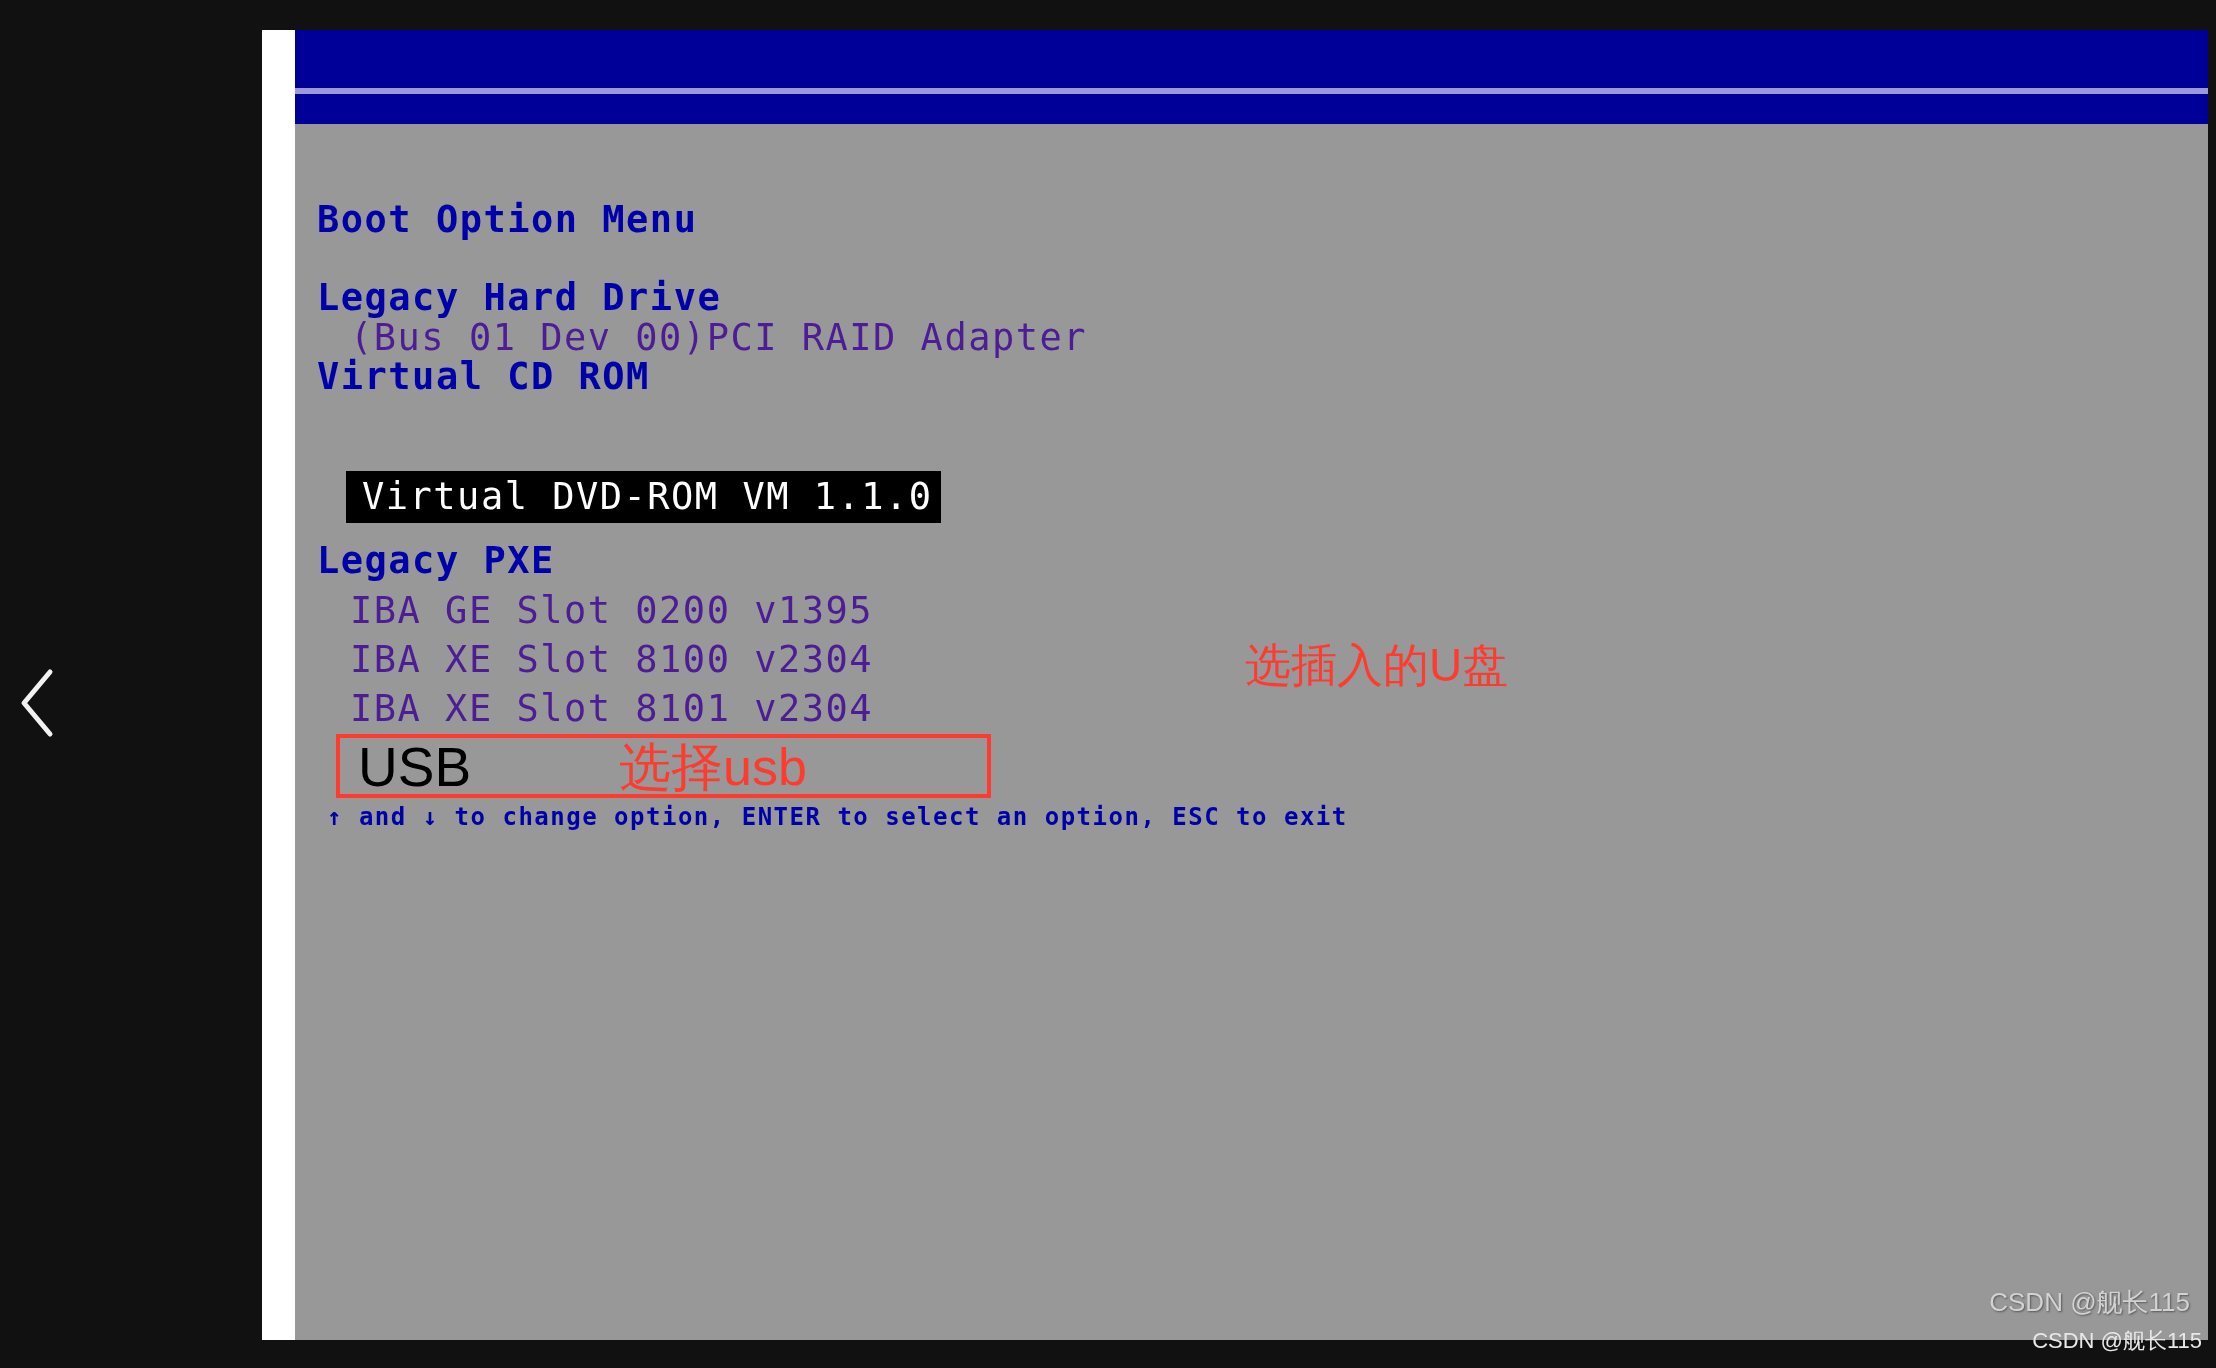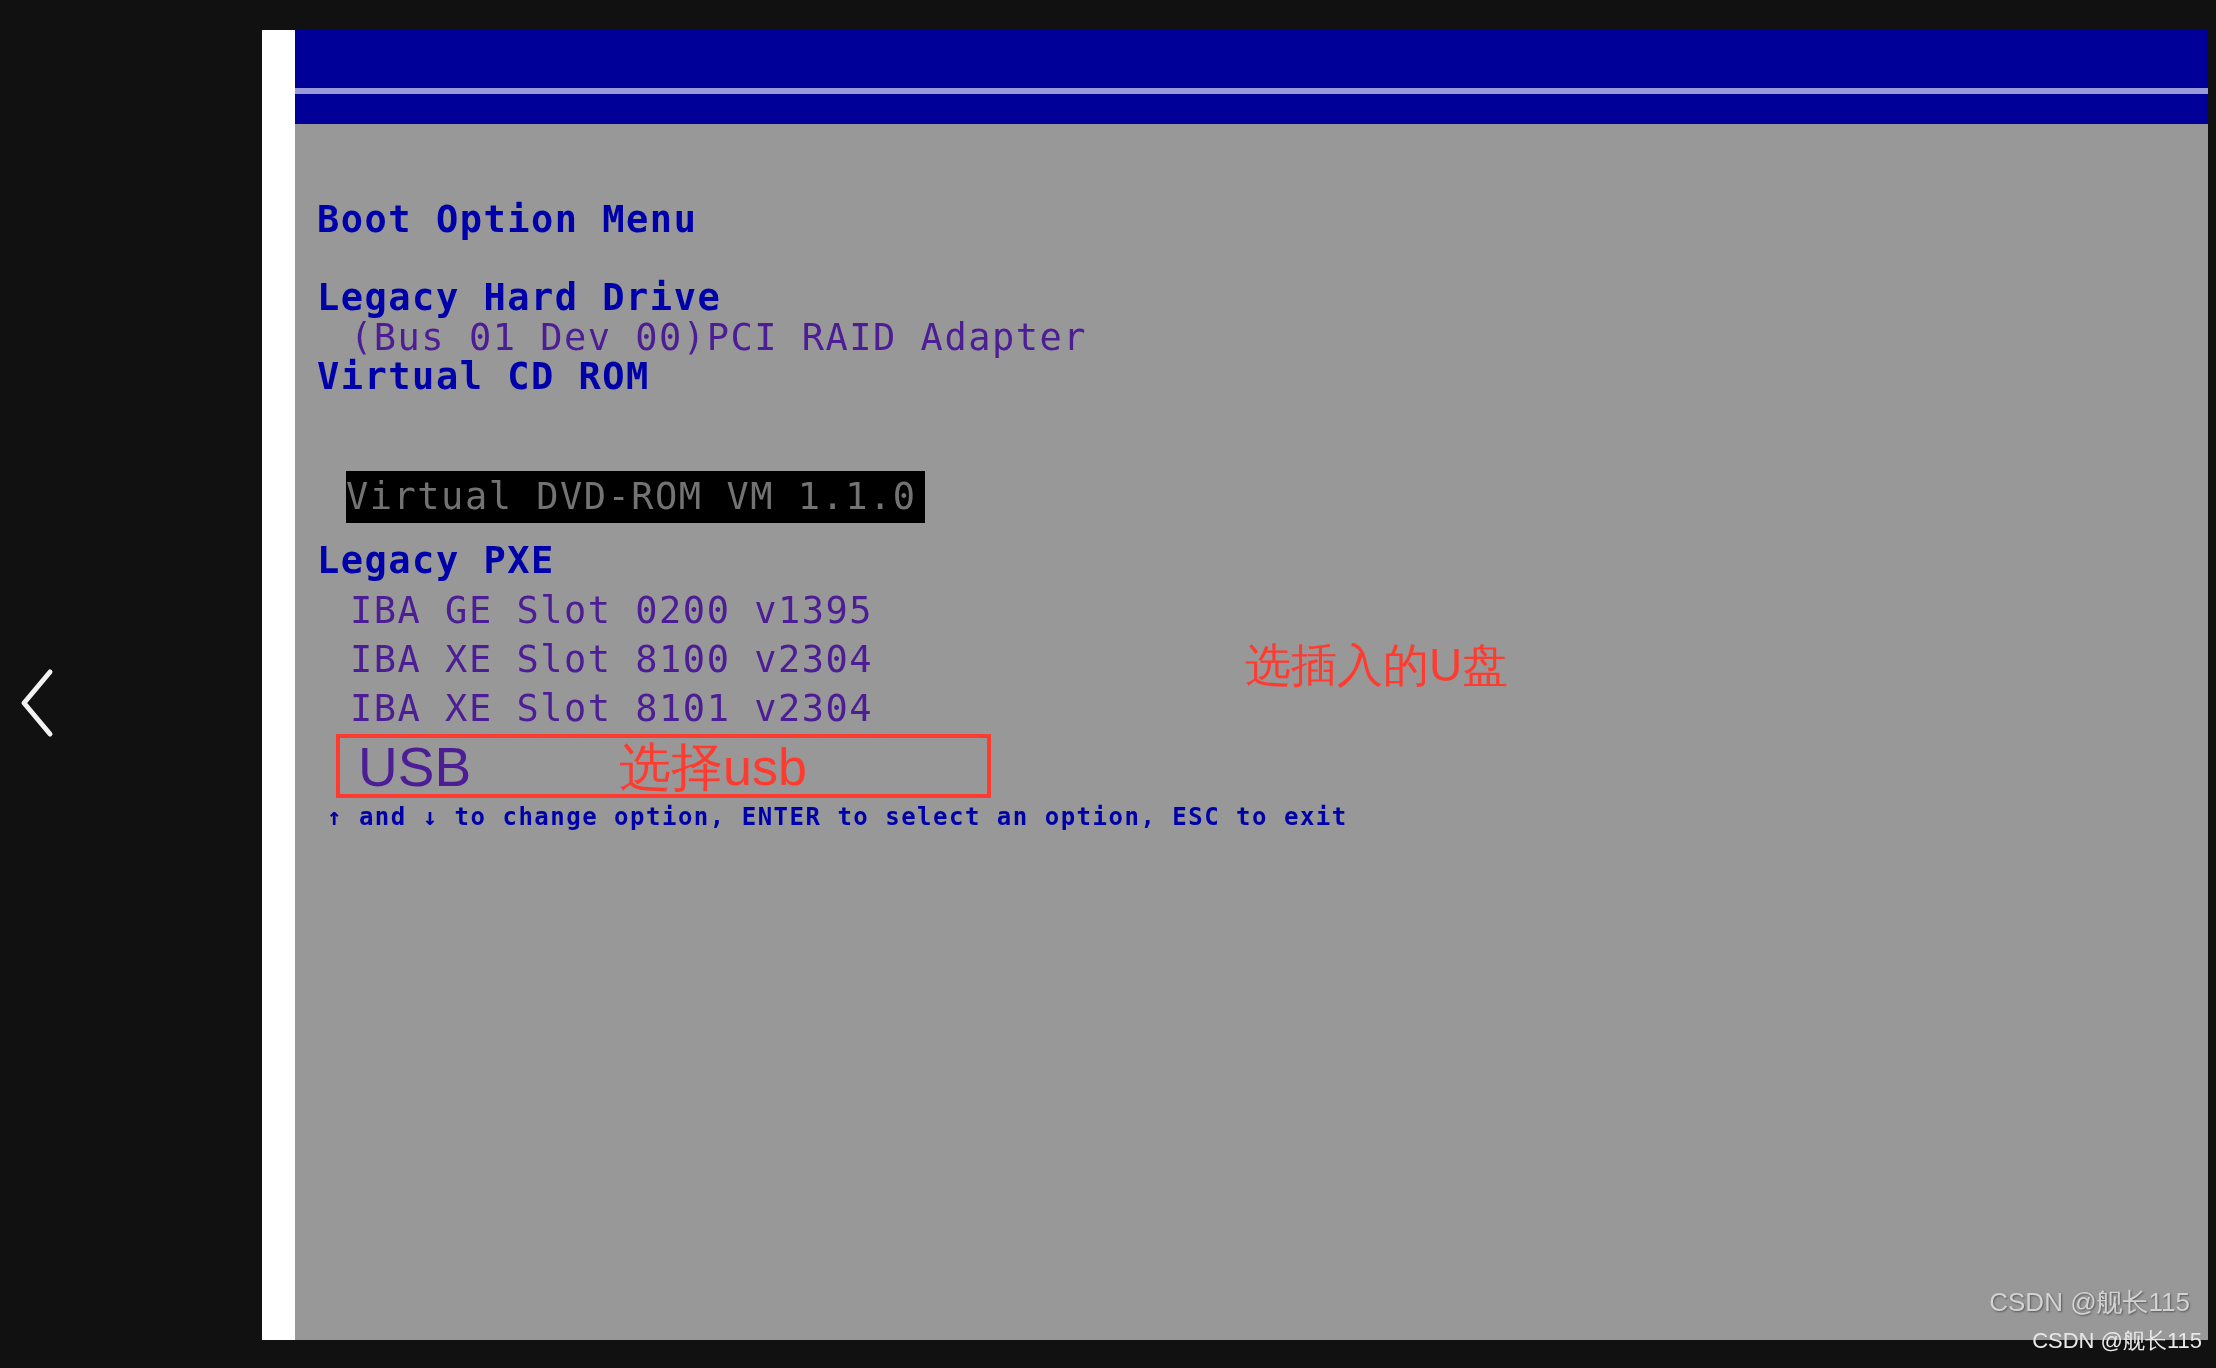--- a/index.html
+++ b/index.html
@@ -97,22 +97,22 @@
   .group-hard   { position: absolute; left: 22px; top: 248px; }
   .item-raid    { position: absolute; left: 55px; top: 288px; }
   .group-cdrom  { position: absolute; left: 22px; top: 327px; }
 
   
   .item-dvd {
     position: absolute;
     left: 51px;
     top: 441px;
     background: #000000;
-    color: #737373;
-    padding: 6px 8px 7px 0;
+    color: #ffffff;
+    padding: 6px 8px 7px 16px;
     font-family: "DejaVu Sans Mono", monospace;
     font-size: 37px;
     line-height: 39px;
     letter-spacing: 1.5px;
     white-space: pre;
   }
 
   .group-pxe    { position: absolute; left: 22px; top: 511px; }
   .item-pxe-0   { position: absolute; left: 55px; top: 561px; }
   .item-pxe-1   { position: absolute; left: 55px; top: 610px; }
@@ -135,21 +135,21 @@
     border: 4px solid #ff3b30;
     background: transparent;
   }
   .anno-usb {
     position: absolute;
     left: 63px;
     top: 708px;
     font-family: "Liberation Sans", sans-serif;
     font-size: 55px;
     line-height: 58px;
-    color: #4c1d95;
+    color: #000000;
     white-space: pre;
   }
   .anno-usb-label {
     position: absolute;
     left: 324px;
     top: 708px;
     font-family: "Liberation Sans", sans-serif;
     font-size: 52px;
     line-height: 58px;
     color: #ff3b30;

